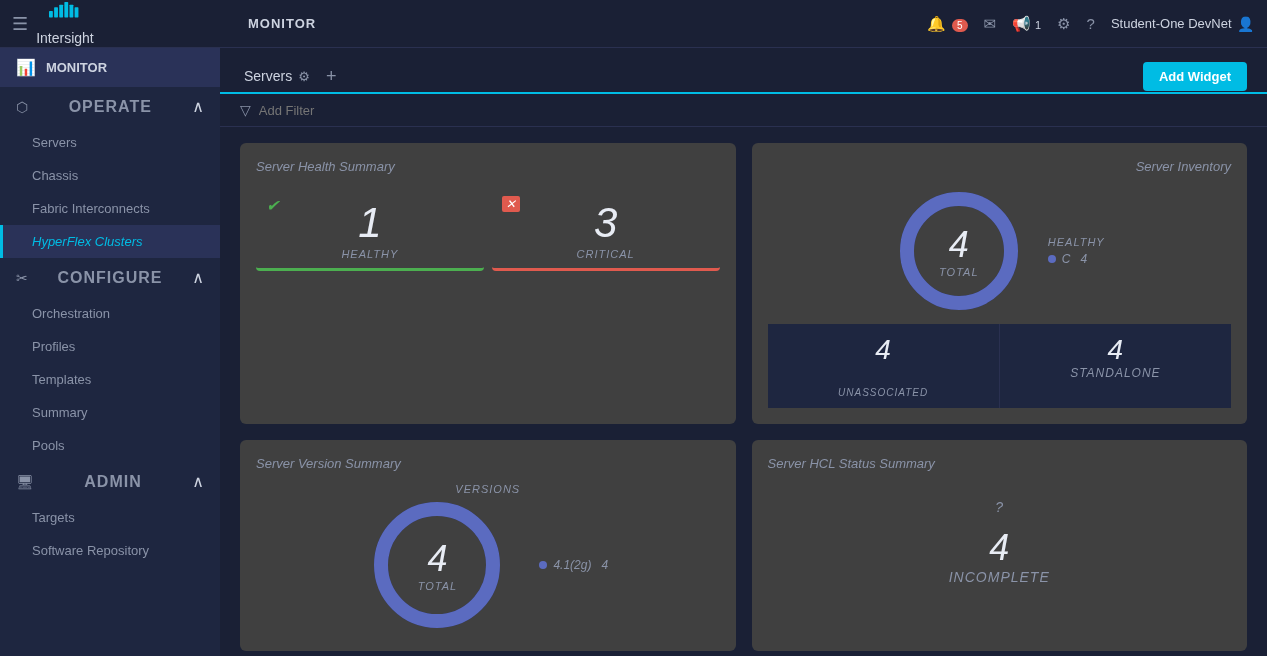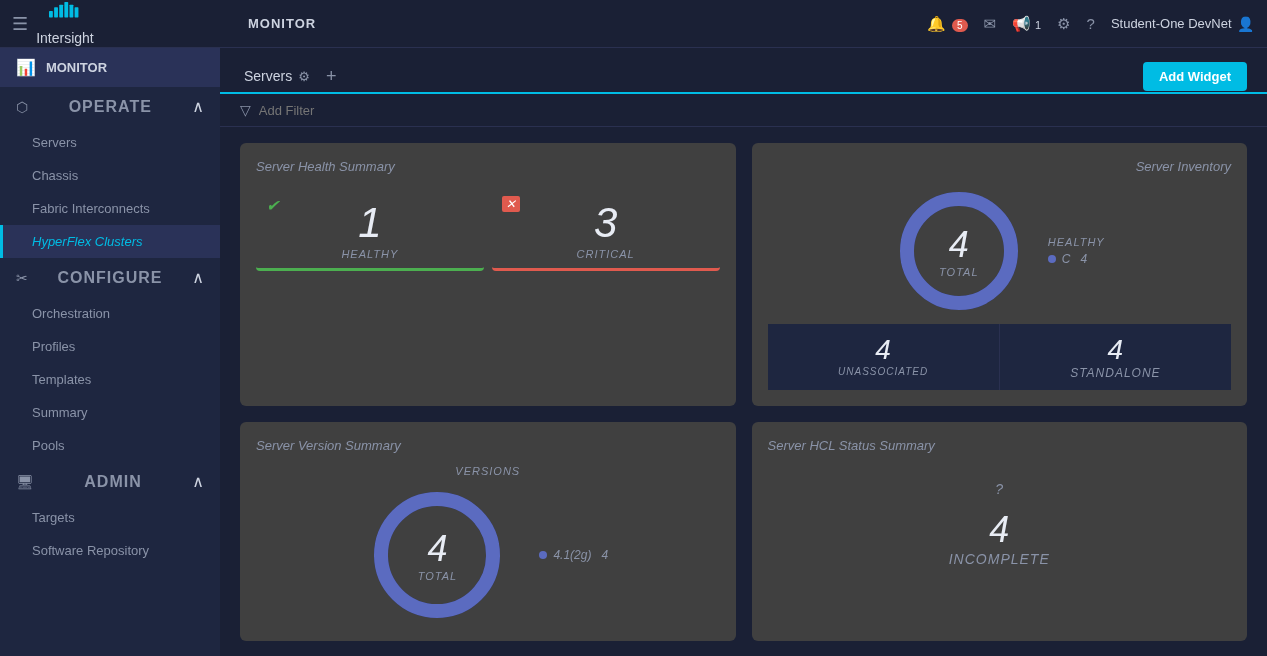--- a/index.html
+++ b/index.html
@@ -230,32 +230,32 @@
             <div class="legend-item">
               <span class="legend-dot" style="background:#5b6bc0;"></span>
               <span>C</span>
               <span style="margin-left:4px;">4</span>
             </div>
           </div>
         </div>
         <div style="display:grid; grid-template-columns:1fr 1fr; gap:1px; background:#2a3050; margin-top:8px;">
           <div style="background:#1e2640; display:flex; flex-direction:column; align-items:center; padding:10px;">
             <span style="font-size:28px; font-weight:300; color:#e8ecf4;">4</span>
-            <span style="font-size:10px; color:#8a93a8; letter-spacing:1px;">UNASSOCIATED</span>
+            <span style="font-size:10px; color:#8a93a8; letter-spacing:1px;margin-top:21px;">UNASSOCIATED</span>
           </div>
           <div style="background:#1e2640; display:flex; flex-direction:column; align-items:center; padding:10px;">
             <span style="font-size:28px; font-weight:300; color:#e8ecf4;">4</span>
             <span style="font-size:12px; color:#8a93a8; letter-spacing:1px;">STANDALONE</span>
           </div>
         </div>
       </div>
 
       <div class="card">
         <div class="card-title">Server Version Summary</div>
-        <div style="font-size:11px; color:#8a93a8; letter-spacing:1px; text-align:center; margin-bottom:8px;">VERSIONS</div>
+        <div style="font-size:11px; color:#8a93a8; letter-spacing:1px; text-align:center; margin-bottom:0;">VERSIONS</div>
         <div style="display:flex; align-items:center; justify-content:center; gap:32px;">
           <div class="donut-container">
             <svg width="140" height="140" class="donut-svg">
               <circle cx="70" cy="70" r="56" fill="none" stroke="#2a3258" stroke-width="14"></circle>
               <circle cx="70" cy="70" r="56" fill="none" stroke="#5b6bc0" stroke-width="14" stroke-dasharray="352 0" stroke-linecap="round"></circle>
             </svg>
             <div class="donut-center">
               <span class="donut-number">4</span>
               <span class="donut-label">TOTAL</span>
             </div>

